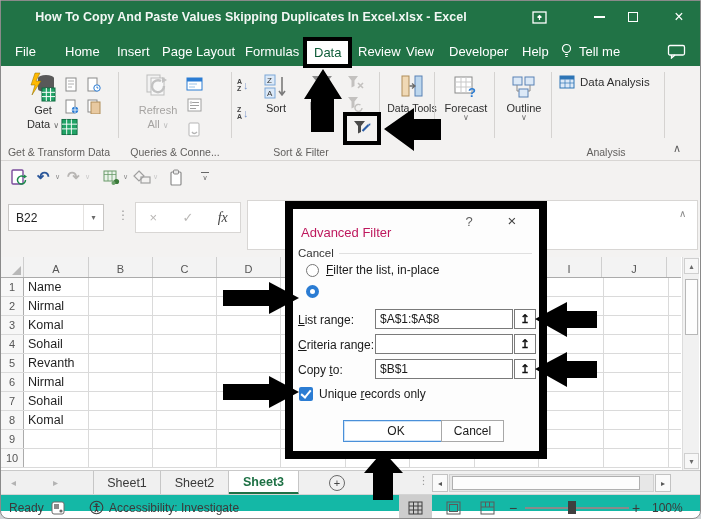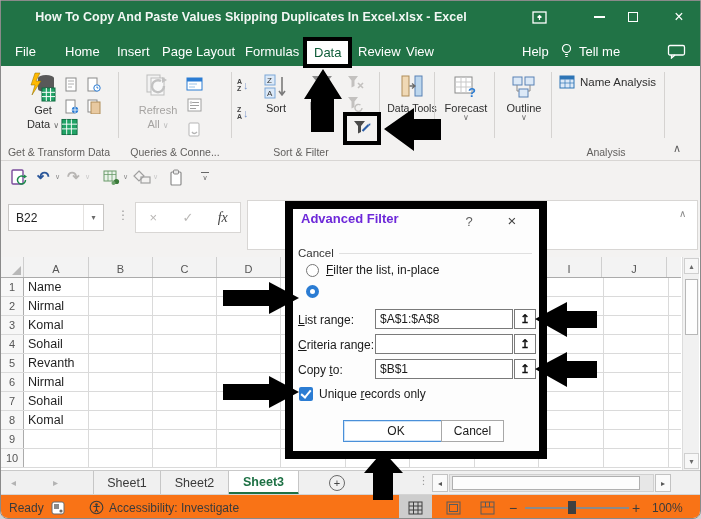--- a/index.html
+++ b/index.html
@@ -74,30 +74,30 @@
   .tb-nav { position:absolute; top:6px; color:#b3b3b3; font-size:10px; }
   .sheettab { position:absolute; top:0; height:24px; display:flex; align-items:center; justify-content:center; font-size:12.5px; color:#3a3a3a; border-right:1px solid #c6c6c6; }
   .sheettab.first { border-left:1px solid #c6c6c6; }
   .sheettab.active { background:#fff; color:#1e7145; font-weight:bold; border-bottom:3px solid #1e7145; }
   .addsheet { position:absolute; left:328px; top:4px; width:16px; height:16px; border:1px solid #6a6a6a; border-radius:50%; font-size:11px; color:#444; display:flex; align-items:center; justify-content:center; }
   .tb-dots { position:absolute; left:417px; top:3px; color:#9a9a9a; font-size:11px; }
   .hs-btn { position:absolute; top:3px; width:16px; height:18px; background:#fafafa; border:1px solid #c2c2c2; color:#555; font-size:8px; display:flex; align-items:center; justify-content:center; }
   .hs-track { position:absolute; left:448px; top:3px; width:205px; height:18px; background:#e7e7e7; border:1px solid #d0d0d0; }
   .hs-thumb { position:absolute; left:2px; top:1px; width:188px; height:14px; background:#fdfdfd; border:1px solid #b0b0b0; }
   
-  .statusbar { position:absolute; left:0; top:493px; width:701px; height:26px; background:#f97316; border-top:1px solid #d4d4d4; font-size:12px; color:#3b3b3b; }
+  .statusbar { position:absolute; left:0; top:493px; width:701px; height:17px; background:#14b8a6; border-top:1px solid #d4d4d4; font-size:12px; color:#3b3b3b; }
   .sb-item { position:absolute; top:0; height:25px; display:flex; align-items:center; gap:5px; white-space:nowrap; }
   .viewbtn { position:absolute; top:0; height:25px; width:33px; display:flex; align-items:center; justify-content:center; }
   .viewbtn.active { background:#cdcdcd; }
   .zoom-track { position:absolute; left:524px; top:12px; width:104px; height:2px; background:#8a8a8a; }
   .zoom-thumb { position:absolute; left:567px; top:6px; width:8px; height:13px; background:#3f3f3f; }
   
   .dialog { position:absolute; left:284px; top:200px; width:262px; height:258px; border:8px solid #000; background:#fdfdfd; z-index:40; font-size:12px; }
   .dlg-inner { position:relative; width:246px; height:242px; }
-  .dlg-title { position:absolute; left:8px; top:2px; font-size:13px; color:#6d28d9;font-weight:bold; }
+  .dlg-title { position:absolute; left:8px; top:16px; font-size:13px; color:#be185d; }
   .dlg-help { position:absolute; left:168px; top:5px; width:16px; text-align:center; color:#5f5f5f; font-size:13px; }
   .dlg-close { position:absolute; left:208px; top:3px; width:22px; text-align:center; color:#444; font-size:15px; }
   .dlg-action { position:absolute; left:5px; top:38px; font-size:11.5px; color:#333; }
   .dlg-hr { position:absolute; left:46px; top:44px; width:193px; height:1px; background:#e0e0e0; }
   .radio-row { position:absolute; left:13px; display:flex; align-items:center; gap:7px; }
   .radio { width:13px; height:13px; border-radius:50%; border:1px solid #767676; background:#fff; }
   .radio.sel { border:4px solid #2b7cd3; }
   .lbl { color:#1a1a1a; white-space:pre; font-size:12px; }
   .accel { text-decoration:underline; }
   .fld-lbl { position:absolute; left:5px; }
@@ -139,20 +139,21 @@
 
   <div class="menubar">
     <div class="mtab" style="left:14px">File</div>
     <div class="mtab" style="left:64px">Home</div>
     <div class="mtab" style="left:116px">Insert</div>
     <div class="mtab" style="left:161px">Page Layout</div>
     <div class="mtab" style="left:244px">Formulas</div>
     <div class="mtab mtab-data" style="left:302px">Data</div>
     <div class="mtab" style="left:357px">Review</div>
     <div class="mtab" style="left:405px">View</div>
+    <div class="mtab" style="left:448px">Developer</div>
     <div class="mtab" style="left:521px">Help</div>
     <div class="tellme-wrap" style="left:560px">
       <svg width="11" height="16" viewBox="0 0 11 16">
         <circle cx="5.5" cy="5.5" r="4" fill="none" stroke="#fff" stroke-width="1.2"></circle>
         <path d="M4 11.5 h3 M4.4 13.5 h2.2" stroke="#fff" stroke-width="1.2"></path>
       </svg>
       <span>Tell me</span>
     </div>
     <div class="mtab" style="left:666px">
       <svg width="19" height="15" viewBox="0 0 19 15">
@@ -326,21 +327,21 @@
       <span class="chev">∨</span>
     </div>
     <div class="rdiv" style="left:550px"></div>
 
     <div style="position:absolute; left:558px; top:9px; display:flex; align-items:center; gap:5px; font-size:11.5px; color:#2f2f2f;">
       <svg width="16" height="14" viewBox="0 0 16 14">
         <rect x="1" y="1" width="14" height="12" fill="#dce9f7" stroke="#2e75b6"></rect>
         <rect x="1" y="1" width="14" height="3.5" fill="#2e75b6"></rect>
         <path d="M1 8h14 M6 4.5v8.5 M11 4.5v8.5" stroke="#2e75b6" stroke-width="0.7"></path>
       </svg>
-      <span>Name Analysis</span>
+      <span>Data Analysis</span>
     </div>
     <div class="rdiv" style="left:663px"></div>
     <div class="collapse-chev">∧</div>
 
     <div class="glabel" style="left:2px;   width:112px;">Get &amp; Transform Data</div>
     <div class="glabel" style="left:118px; width:112px;">Queries &amp; Conne...</div>
     <div class="glabel" style="left:255px; width:90px;">Sort &amp; Filter</div>
     <div class="glabel" style="left:580px; width:50px;">Analysis</div>
   </div>
 

